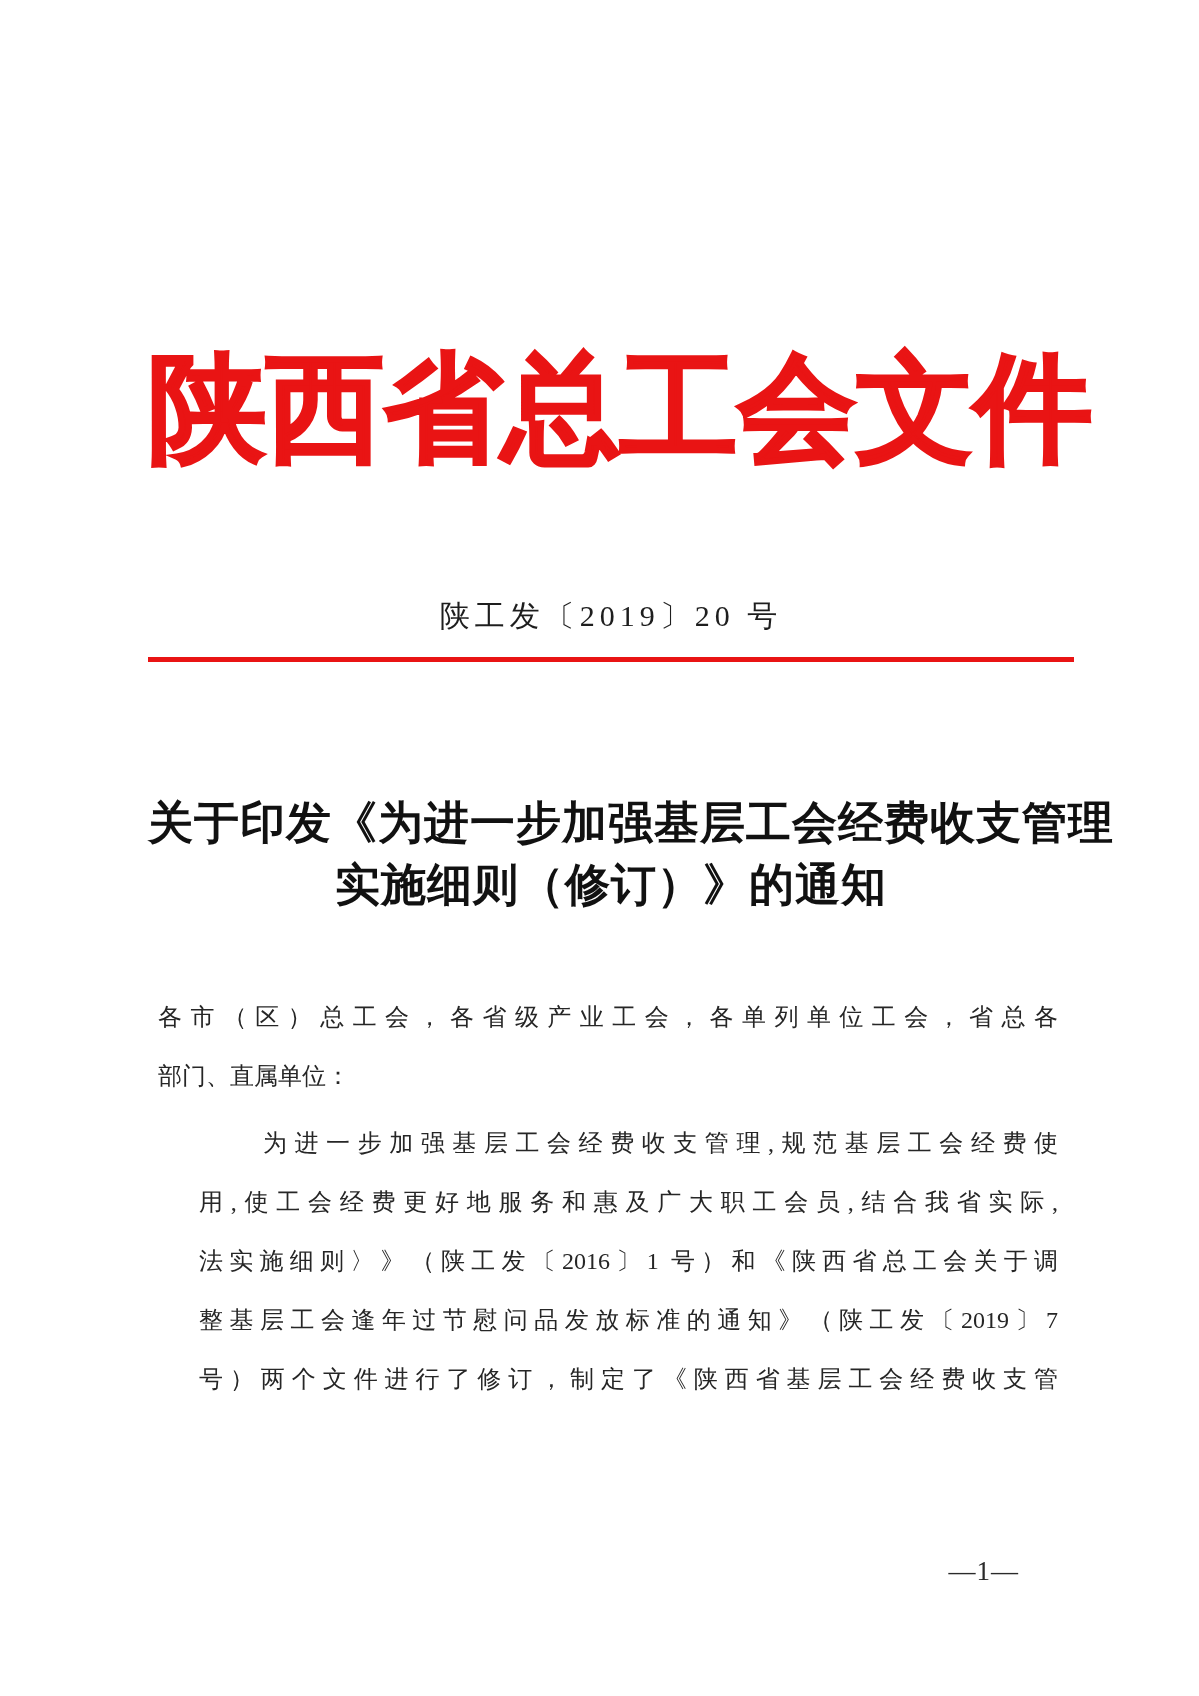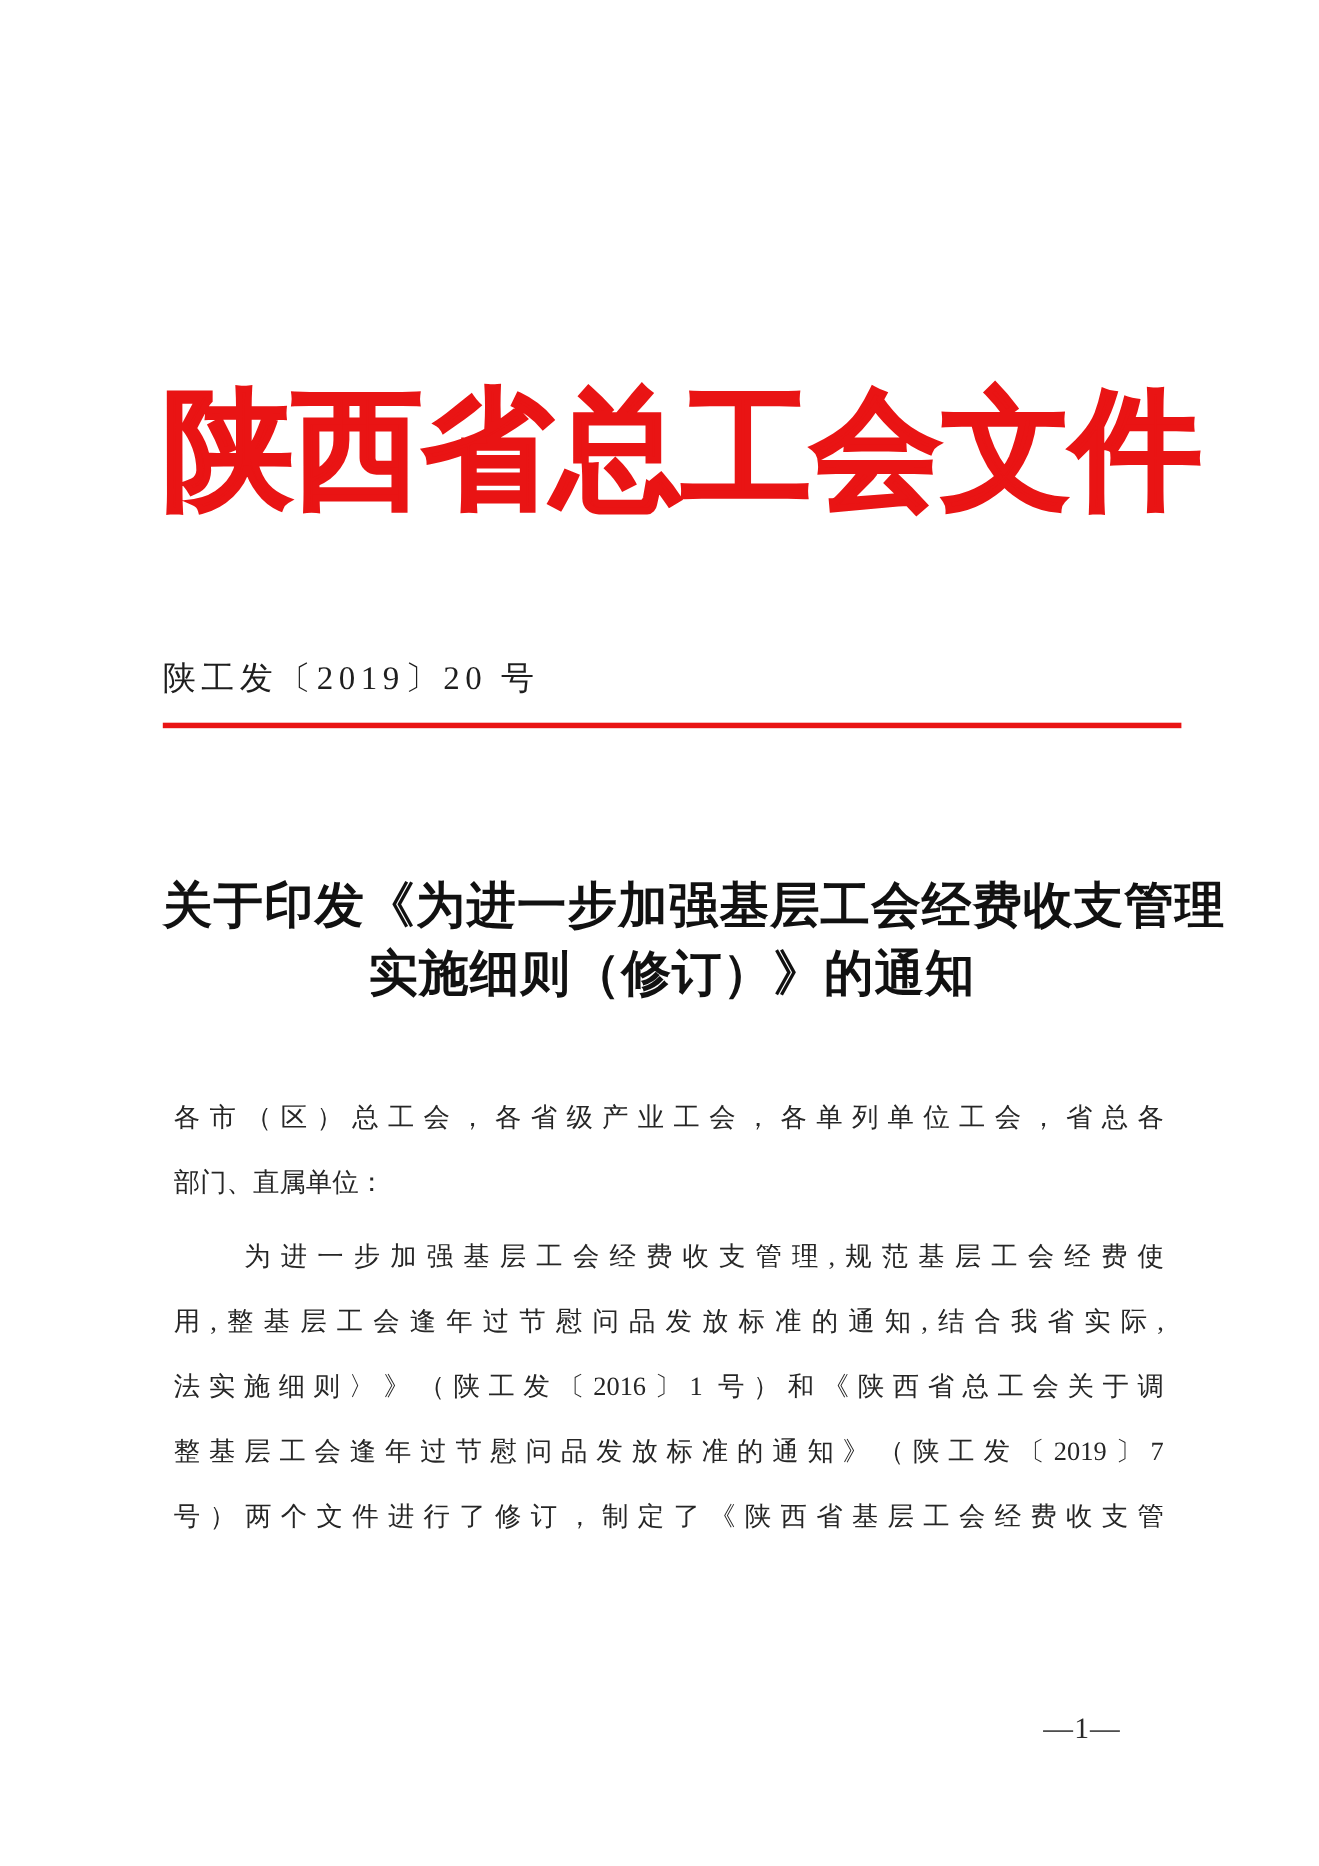--- a/index.html
+++ b/index.html
@@ -35,21 +35,21 @@
     color: var(--accent, #e91414);
     -webkit-text-stroke: 2.5px var(--accent, #e91414);
     letter-spacing: 0px;
     white-space: nowrap;
   }
   .doc-number {
     position: absolute;
     top: 596px;
     left: 0;
     width: 100%;
-    text-align: left;
+    text-align: center;
     font-size: 30px;
     letter-spacing: 5px;
     color: #1e1e1e;
     white-space: nowrap;
   }
   .red-line {
     position: absolute;
     top: 657px;
     left: 0;
     width: 926px;
@@ -82,20 +82,21 @@
     line-height: 59px;
     white-space: nowrap;
   }
   .line.justify {
     white-space: normal;
     text-align: justify;
     text-align-last: justify;
   }
   .para-group {
     margin-top: 8px;
+    margin-left: 41px;
   }
   .line.indent {
     text-indent: 64px;
   }
   .page-number {
     position: absolute;
     top: 1556px;
     right: 55px;
     font-size: 27px;
     letter-spacing: 1px;
@@ -119,21 +120,21 @@
       <div>实施细则（修订）》的通知</div>
     </div>
 
     <div class="body-text">
       <div class="salutation-group">
         <div class="line justify">各市（区）总工会，各省级产业工会，各单列单位工会，省总各</div>
         <div class="line">部门、直属单位：</div>
       </div>
       <div class="para-group">
         <div class="line justify indent">为进一步加强基层工会经费收支管理,规范基层工会经费使</div>
-        <div class="line justify">用,整基层工会逢年过节慰问品发放标准的通知,结合我省实际,</div>
+        <div class="line justify">用,使工会经费更好地服务和惠及广大职工会员,结合我省实际,</div>
         <div class="line justify">法实施细则〉》（陕工发〔2016〕1 号）和《陕西省总工会关于调</div>
         <div class="line justify">整基层工会逢年过节慰问品发放标准的通知》（陕工发〔2019〕7</div>
         <div class="line justify">号）两个文件进行了修订，制定了《陕西省基层工会经费收支管</div>
       </div>
     </div>
 
     <div class="page-number">—1—</div>
 
   </div>
 </div>

